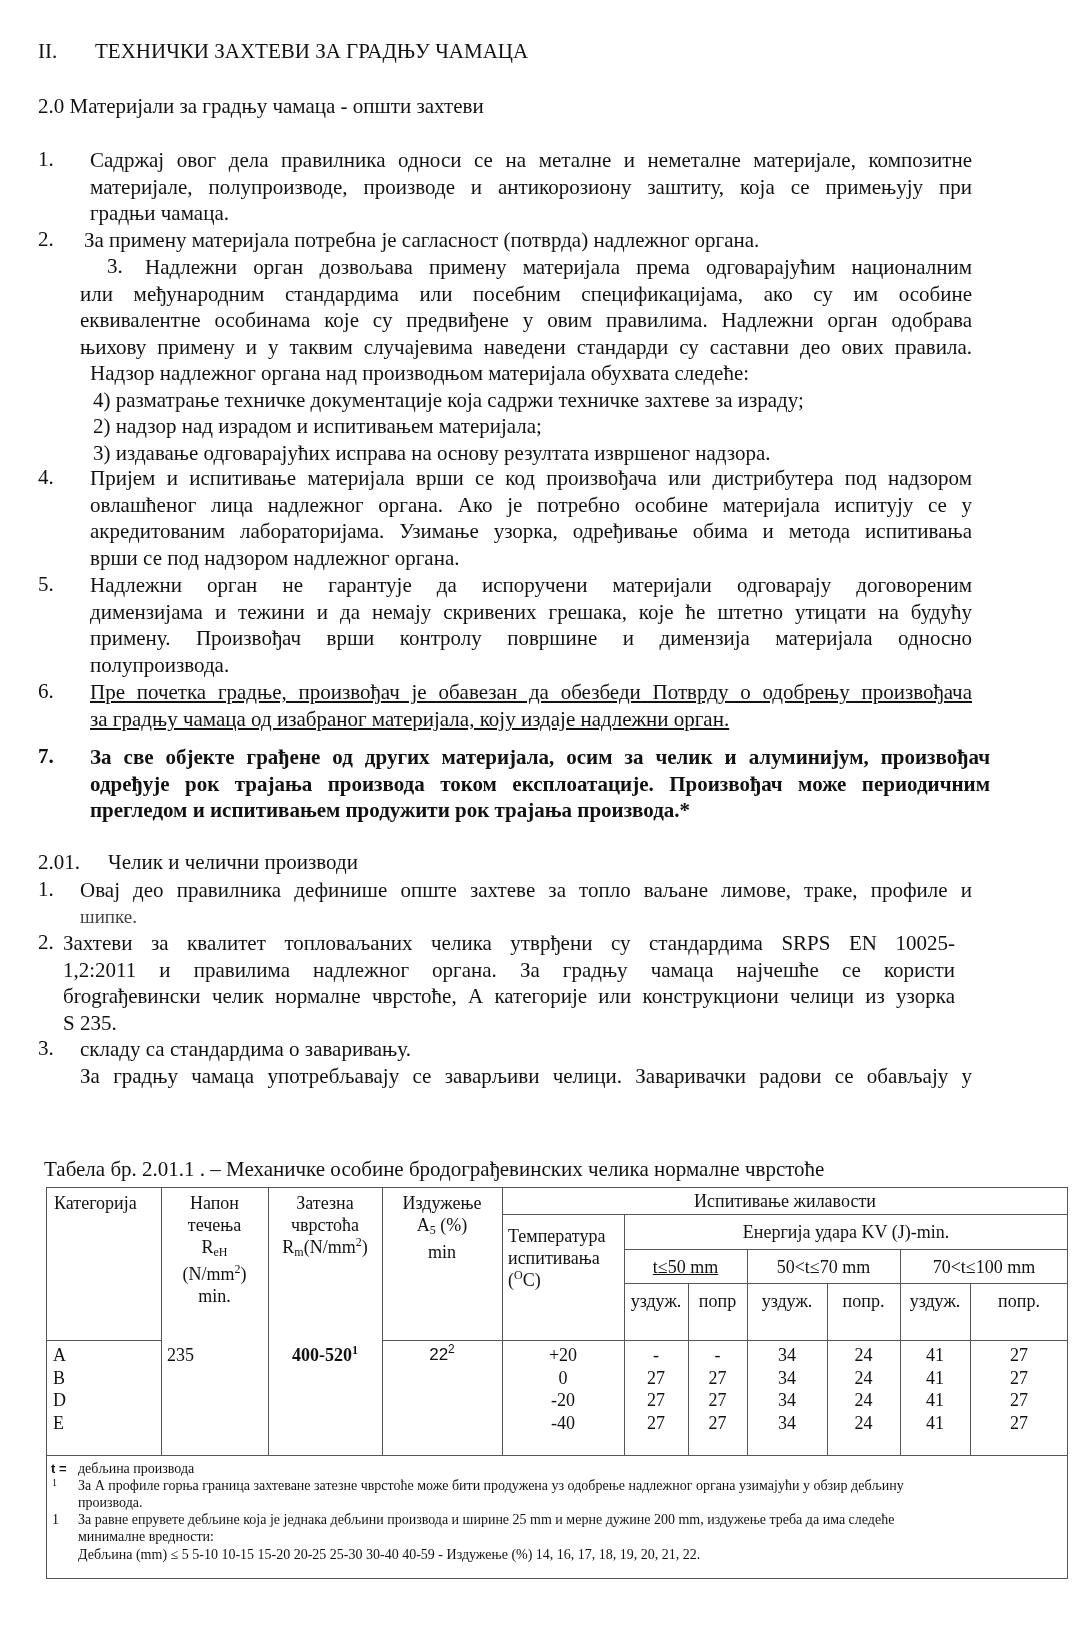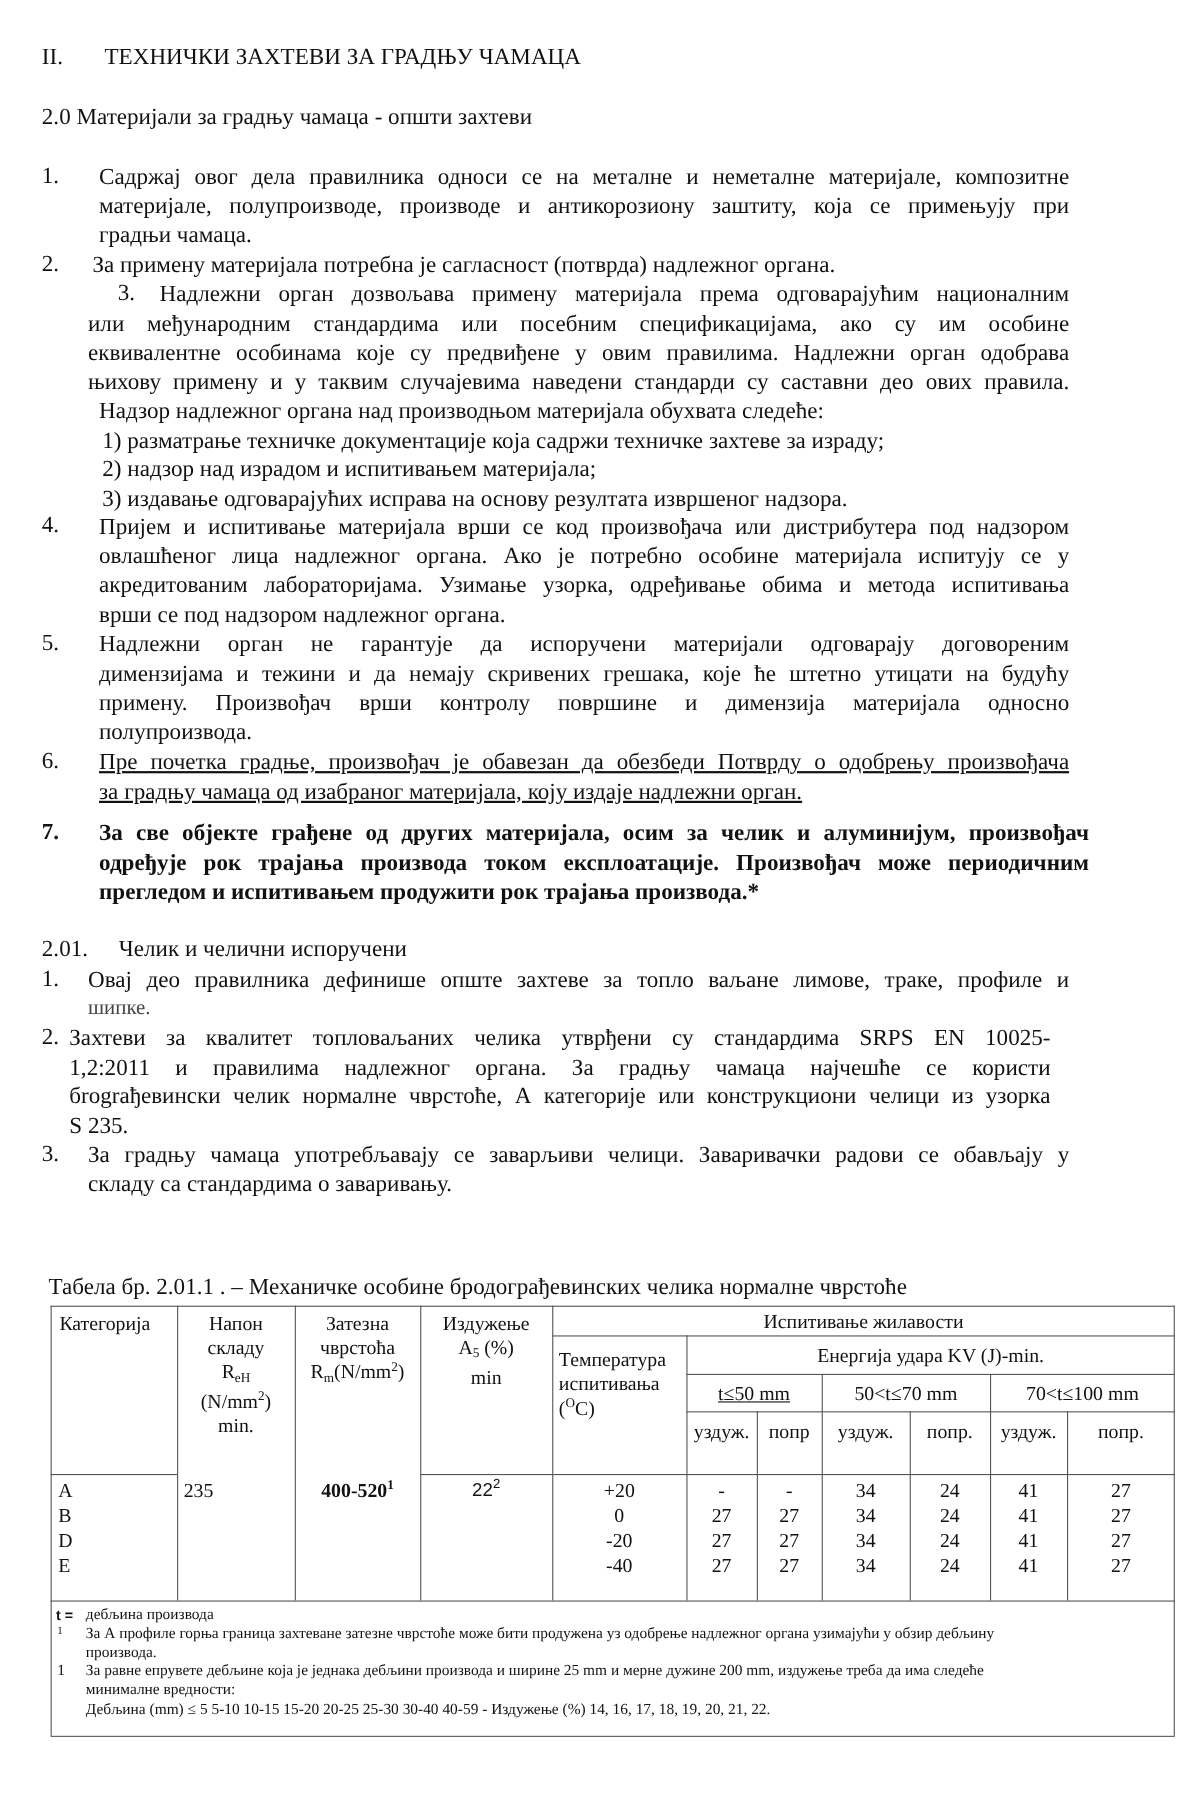--- a/index.html
+++ b/index.html
@@ -55,21 +55,21 @@
 </div>
 <div class="par" style="left:80px;top:280.5px;width:892px;">
   <span class="ln j">или међународним стандардима или посебним спецификацијама, ако су им особине</span>
   <span class="ln j">еквивалентне особинама које су предвиђене у овим правилима. Надлежни орган одобрава</span>
   <span class="ln j">њихову примену и у таквим случајевима наведени стандарди су саставни део ових правила.</span>
 </div>
 <div class="par" style="left:90px;top:360px;">
   <span class="ln">Надзор надлежног органа над производњом материјала обухвата следеће:</span>
 </div>
 <div class="par" style="left:93px;top:386.5px;">
-  <span class="ln">1) разматрање техничке документације која садржи техничке захтеве за израду;</span>
+  <span class="ln">4) разматрање техничке документације која садржи техничке захтеве за израду;</span>
   <span class="ln">2) надзор над израдом и испитивањем материјала;</span>
   <span class="ln">3) издавање одговарајућих исправа на основу резултата извршеног надзора.</span>
 </div>
 
 <div class="abs" style="left:38px;top:465px;">4.</div>
 <div class="par" style="left:90px;top:465px;width:882px;">
   <span class="ln j">Пријем и испитивање материјала врши се код произвођача или дистрибутера под надзором</span>
   <span class="ln j">овлашћеног лица надлежног органа. Ако је потребно особине материјала испитују се у</span>
   <span class="ln j">акредитованим лабораторијама. Узимање узорка, одређивање обима и метода испитивања</span>
   <span class="ln">врши се под надзором надлежног органа.</span>
@@ -90,40 +90,40 @@
 </div>
 
 <div class="abs bold" style="left:38px;top:744px;">7.</div>
 <div class="par bold" style="left:90px;top:744px;width:900px;">
   <span class="ln j">За све објекте грађене од других материјала, осим за челик и алуминијум, произвођач</span>
   <span class="ln j">одређује рок трајања производа током експлоатације. Произвођач може периодичним</span>
   <span class="ln">прегледом и испитивањем продужити рок трајања производа.*</span>
 </div>
 
 <div class="abs" style="left:38px;top:850px;">2.01.</div>
-<div class="abs" style="left:108px;top:850px;">Челик и челични испоручени</div>
+<div class="abs" style="left:108px;top:850px;">Челик и челични производи</div>
 
 <div class="abs" style="left:38px;top:877px;">1.</div>
 <div class="par" style="left:80px;top:877px;width:892px;">
   <span class="ln j">Овај део правилника дефинише опште захтеве за топло ваљане лимове, траке, профиле и</span>
   <span class="ln" style="font-size:19px;color:#444;">шипке.</span>
 </div>
 
 <div class="abs" style="left:38px;top:930px;">2.</div>
 <div class="par" style="left:63px;top:930px;width:892px;">
   <span class="ln j">Захтеви за квалитет топловаљаних челика утврђени су стандардима SRPS EN 10025-</span>
   <span class="ln j">1,2:2011 и правилима надлежног органа. За градњу чамаца најчешће се користи</span>
   <span class="ln j">бrograђевински челик нормалне чврстоће, А категорије или конструкциони челици из узорка</span>
   <span class="ln">S 235.</span>
 </div>
 
 <div class="abs" style="left:38px;top:1036px;">3.</div>
 <div class="par" style="left:80px;top:1036px;width:892px;">
+  <span class="ln">складу са стандардима о заваривању.</span>
   <span class="ln j">За градњу чамаца употребљавају се заварљиви челици. Заваривачки радови се обављају у</span>
-  <span class="ln">складу са стандардима о заваривању.</span>
 </div>
 
 <div class="tcap">Табела бр. 2.01.1 .   – Механичке особине бродограђевинских челика нормалне чврстоће</div>
 
 <div class="tbl">
 
   <div class="hl" style="left:46px;top:1187px;width:1022px;"></div>
   <div class="hl" style="left:46px;top:1578px;width:1022px;"></div>
   <div class="vl" style="left:46px;top:1187px;height:391px;"></div>
   <div class="vl" style="left:1067px;top:1187px;height:391px;"></div>
@@ -144,21 +144,21 @@
   <div class="vl" style="left:747px;top:1249px;height:206px;"></div>
   <div class="vl" style="left:827px;top:1283px;height:172px;"></div>
   <div class="vl" style="left:900px;top:1249px;height:206px;"></div>
   <div class="vl" style="left:970px;top:1283px;height:172px;"></div>
 </div>
 
 <div class="tl" style="left:54px;top:1192px;">Категорија</div>
 
 <div class="tc" style="left:161px;top:1192px;width:107px;">
   <span style="display:block">Напон</span>
-  <span style="display:block">складу</span>
+  <span style="display:block">течења</span>
   <span style="display:block"><span>R</span><sub>eH</sub></span>
   <span style="display:block"><span>(N/mm</span><sup>2</sup><span>)</span></span>
   <span style="display:block">min.</span>
 </div>
 
 <div class="tc" style="left:268px;top:1192px;width:114px;">
   <span style="display:block">Затезна</span>
   <span style="display:block">чврстоћа</span>
   <span style="display:block"><span>R</span><sub>m</sub><span>(N/mm</span><sup>2</sup><span>)</span></span>
 </div>

